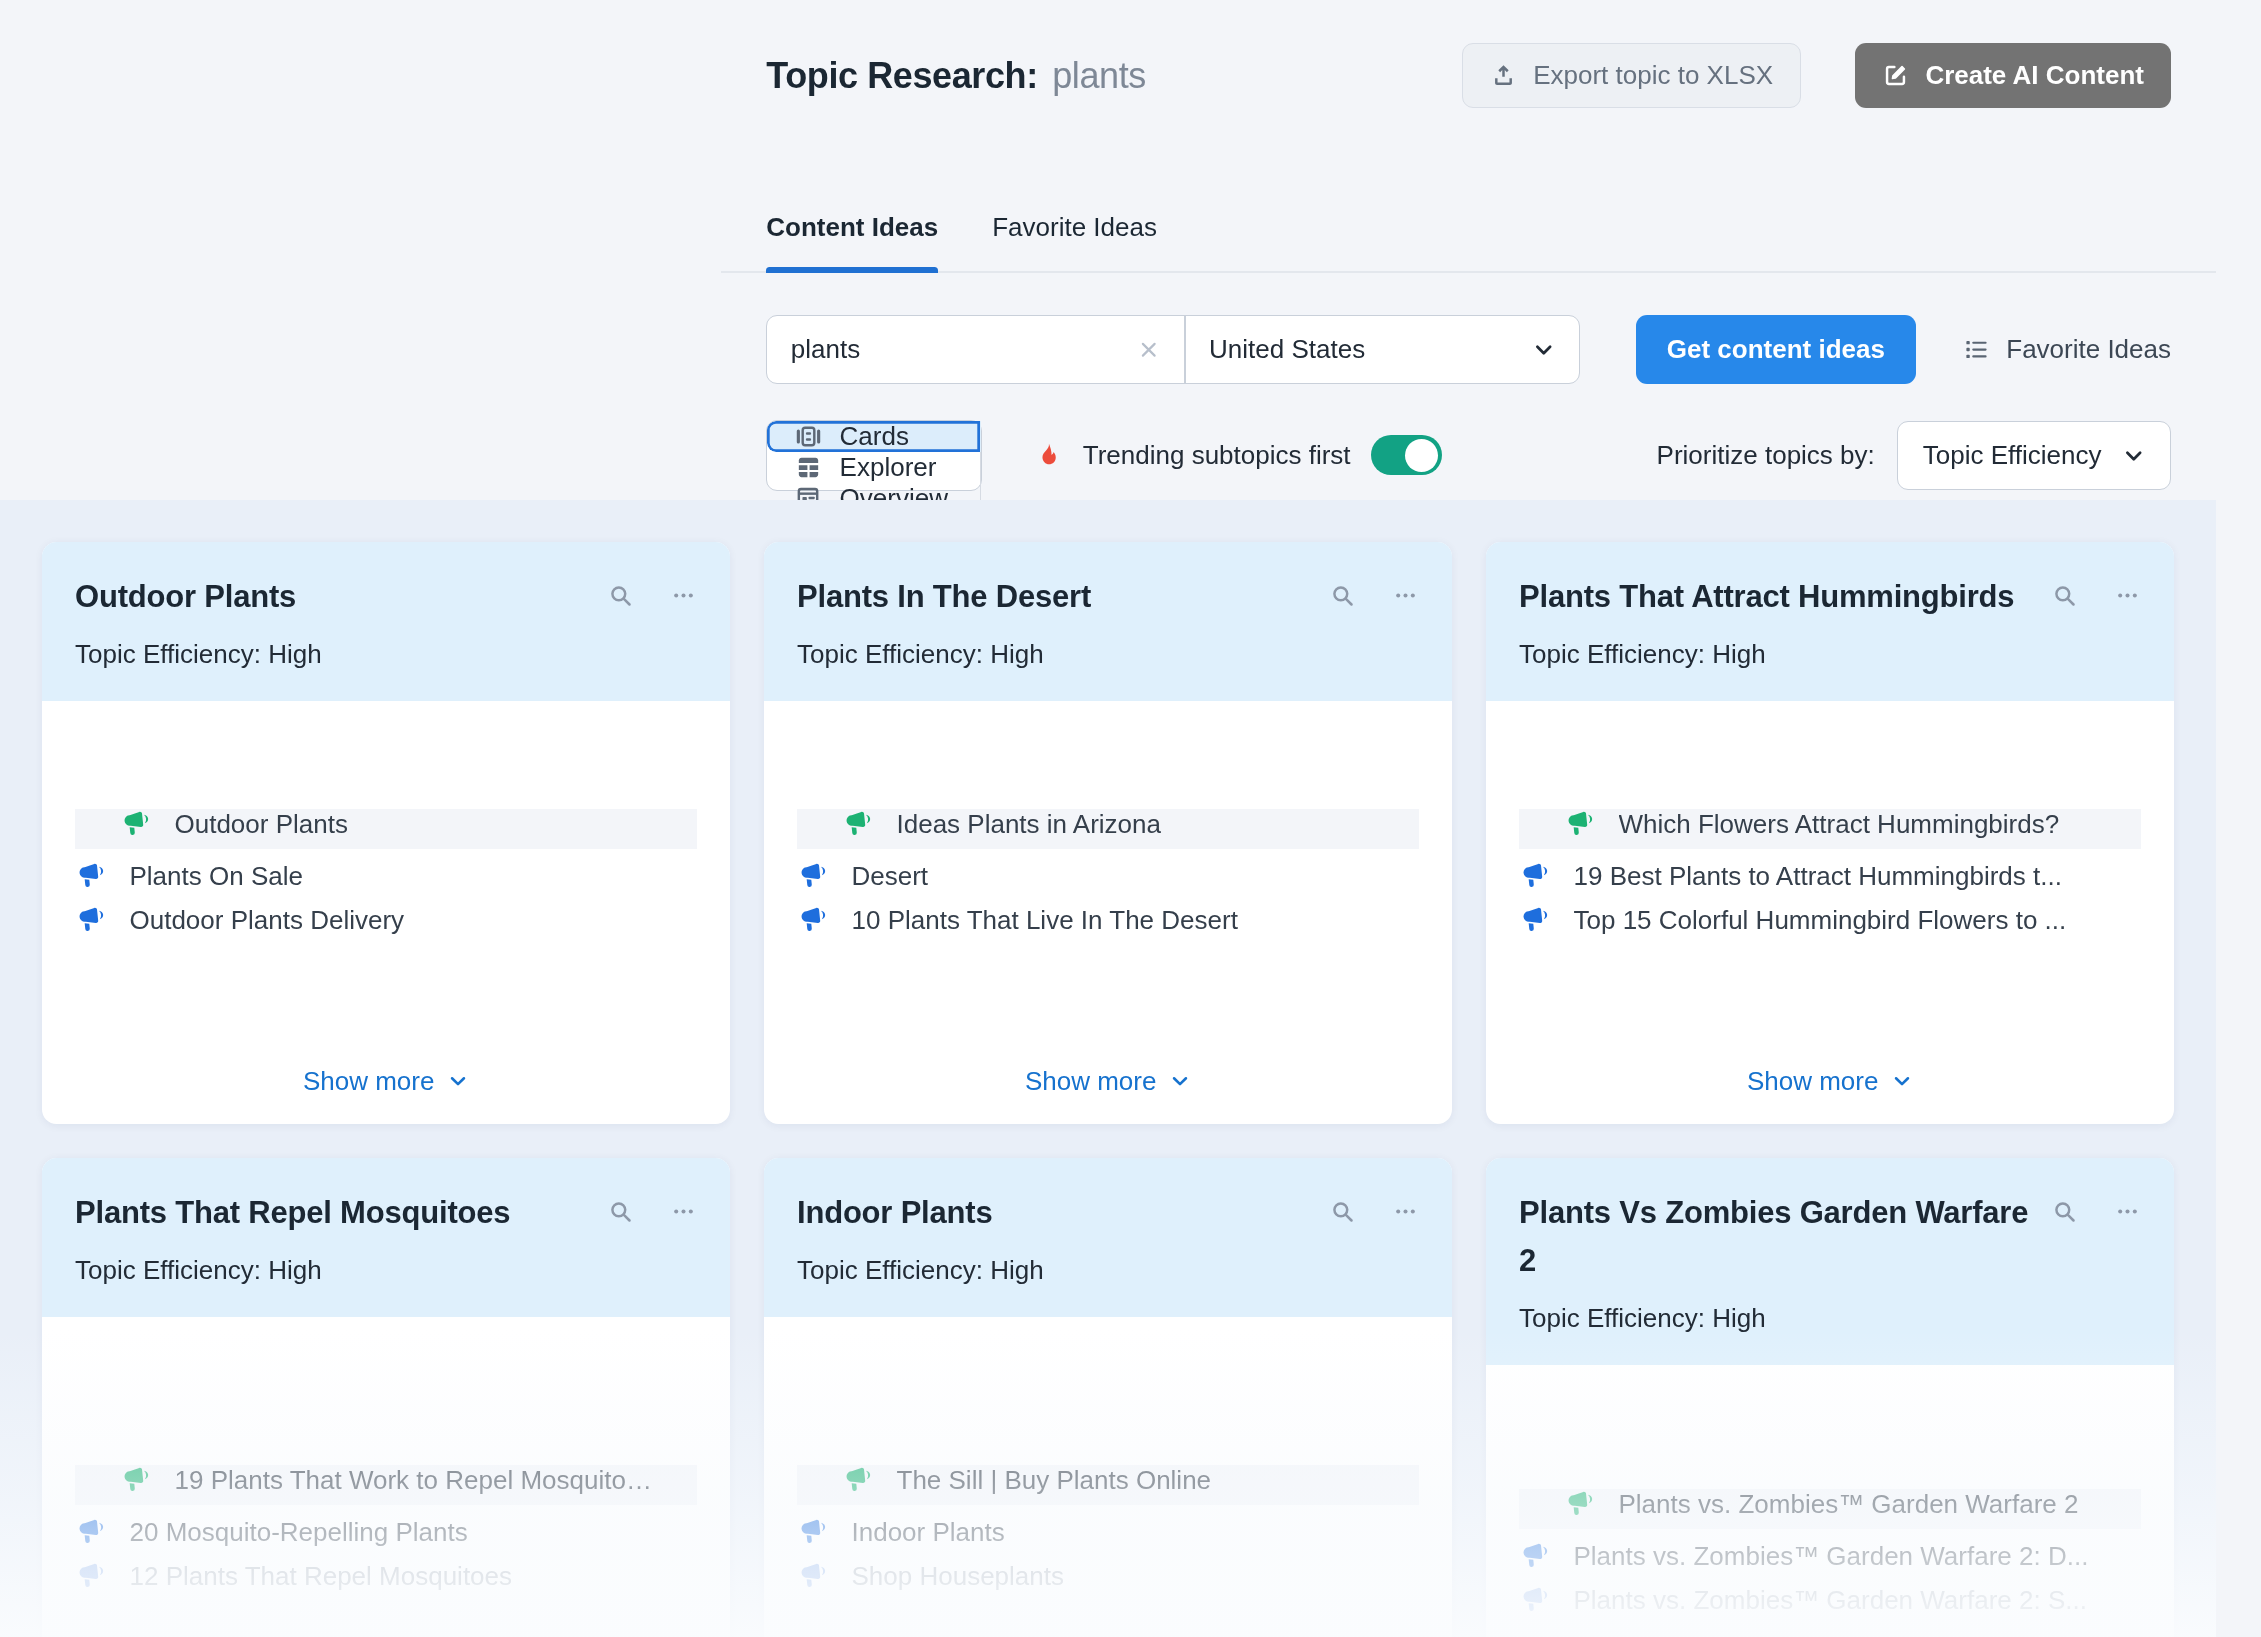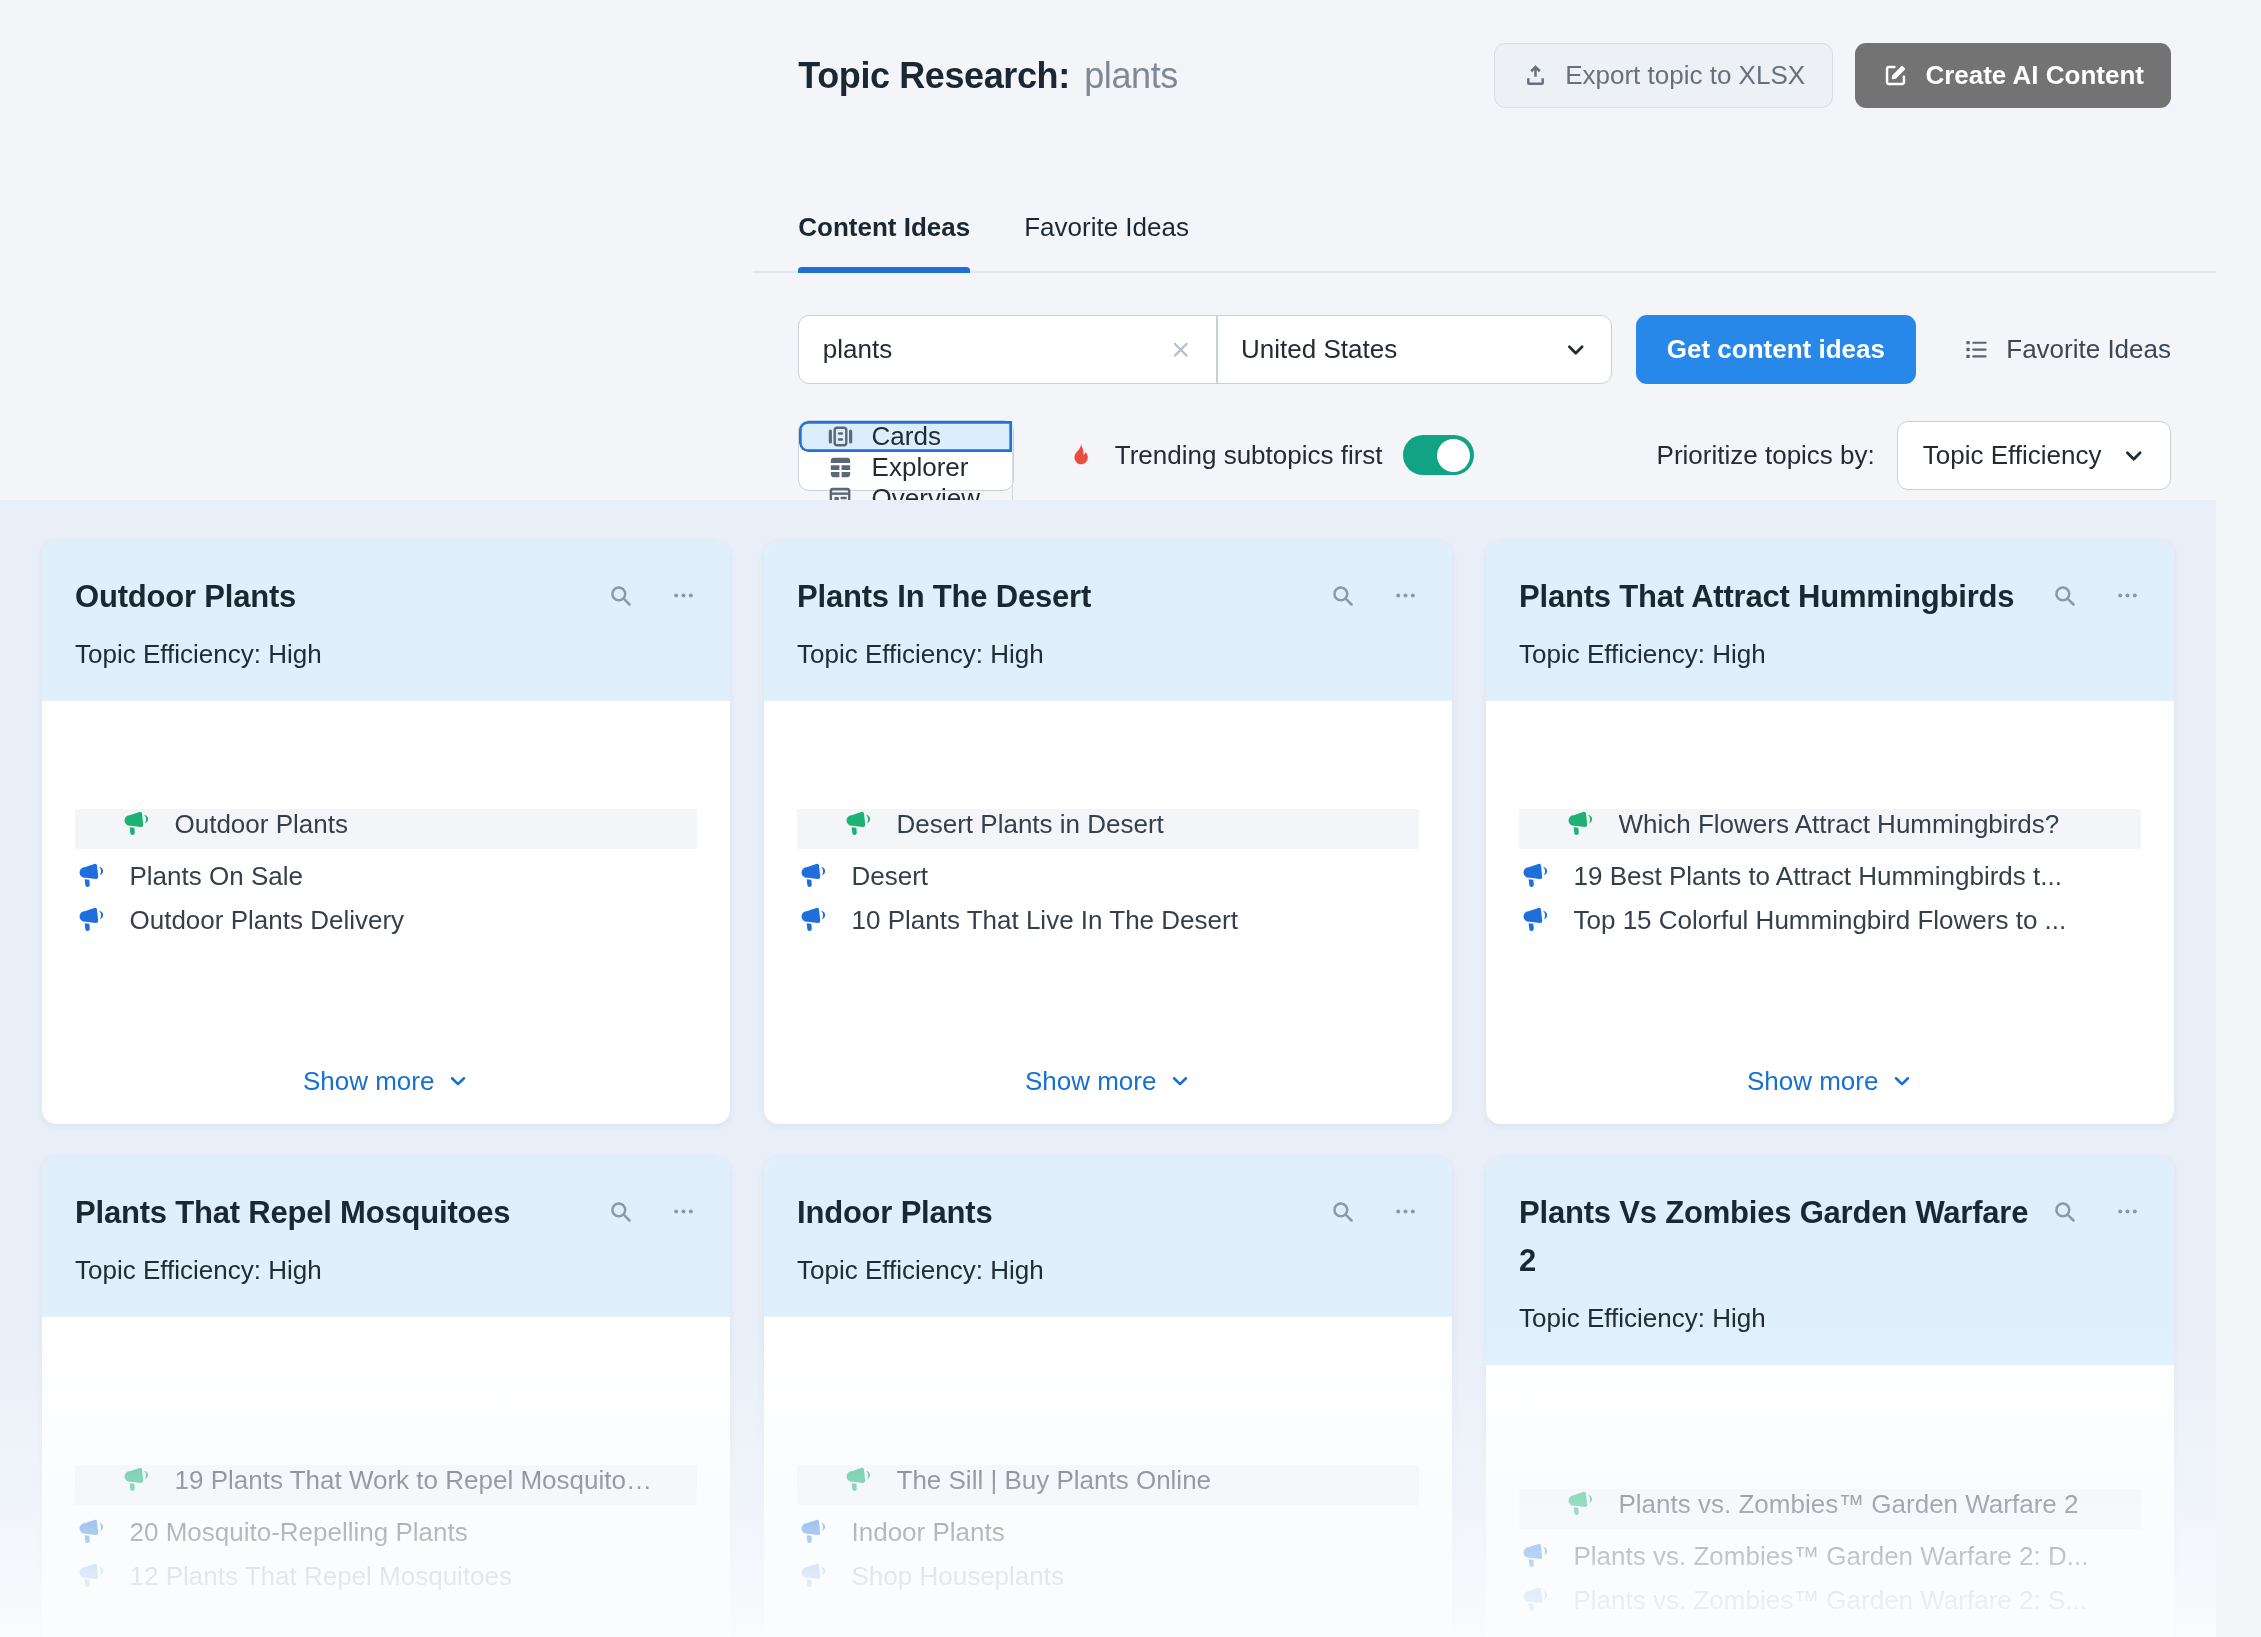--- a/index.html
+++ b/index.html
@@ -11,21 +11,21 @@
   
   .top { background:#F3F5F9; padding:0 45px 9px; flex:0 0 auto; }
 
   .header-row { display:flex; align-items:center; padding-top:43px; }
   h1 { font-size:36px; font-weight:700; color:#1B2733; letter-spacing:-0.4px; flex:1;
        display:flex; gap:14.5px; align-items:baseline; line-height:51px; }
   .t-query { color:#7E8896; font-weight:400; }
 
   .actions { display:flex; gap:22px; }
   .btn { display:flex; align-items:center; gap:16.3px; height:65px; padding:0 27px; border-radius:11px;
-         font-size:26px; border:none; cursor:pointer; font-family:inherit; }
+         font-size:26px; border:none; cursor:pointer; font-family:inherit;margin-left:32px; }
   .btn-secondary { background:#EDF0F4; border:1.8px solid #D9DEE6; color:#66717F; font-weight:500; }
   .btn-secondary .ic { color:#66717F; }
   .btn-green { background:#737373; color:#fff; font-weight:600; }
   .btn-green .ic { color:#fff; }
   .btn-blue { background:#2788EA; color:#fff; font-weight:600; height:69px; padding:0 31px; }
 
   .ic { display:inline-block; flex-shrink:0; }
   .ic svg { display:block; width:100%; height:100%; }
   .ic-24{width:22px;height:22px;} .ic-26{width:23.5px;height:23.5px;} .ic-30{width:27px;height:27px;}
   .ic-32{width:29px;height:29px;} .ic-34{width:31px;height:31px;}
@@ -346,21 +346,21 @@
               <div class="topic-item top">
                 <span class="ic ic-34">
                   <svg viewBox="0 0 24 24" fill="currentColor">
                     <g transform="rotate(-6 12 12)">
                       <path d="M15.9 2.6c1-.26 2 .5 2 1.55v8.7c0 1.05-1 1.8-2 1.55l-7.6-1.9h-.4a4.05 4.05 0 0 1 0-8.1h.4l7.6-1.8z"></path>
                       <path d="M7.3 13.6l3.5.9v3.6a1.75 1.75 0 0 1-3.5 0v-4.5z"></path>
                       <path d="M19.3 5.2a4.8 4.8 0 0 1 0 6.6c1.7-.55 2.9-1.75 2.9-3.3s-1.2-2.75-2.9-3.3z"></path>
                     </g>
                   </svg>
                 </span>
-                <span class="txt">Desert Plants in Desert</span>
+                <span class="txt">Ideas Plants in Arizona</span>
               </div>
               <div class="topic-item normal">
                 <span class="ic ic-34">
                   <svg viewBox="0 0 24 24" fill="currentColor">
                     <g transform="rotate(-6 12 12)">
                       <path d="M15.9 2.6c1-.26 2 .5 2 1.55v8.7c0 1.05-1 1.8-2 1.55l-7.6-1.9h-.4a4.05 4.05 0 0 1 0-8.1h.4l7.6-1.8z"></path>
                       <path d="M7.3 13.6l3.5.9v3.6a1.75 1.75 0 0 1-3.5 0v-4.5z"></path>
                       <path d="M19.3 5.2a4.8 4.8 0 0 1 0 6.6c1.7-.55 2.9-1.75 2.9-3.3s-1.2-2.75-2.9-3.3z"></path>
                     </g>
                   </svg>

